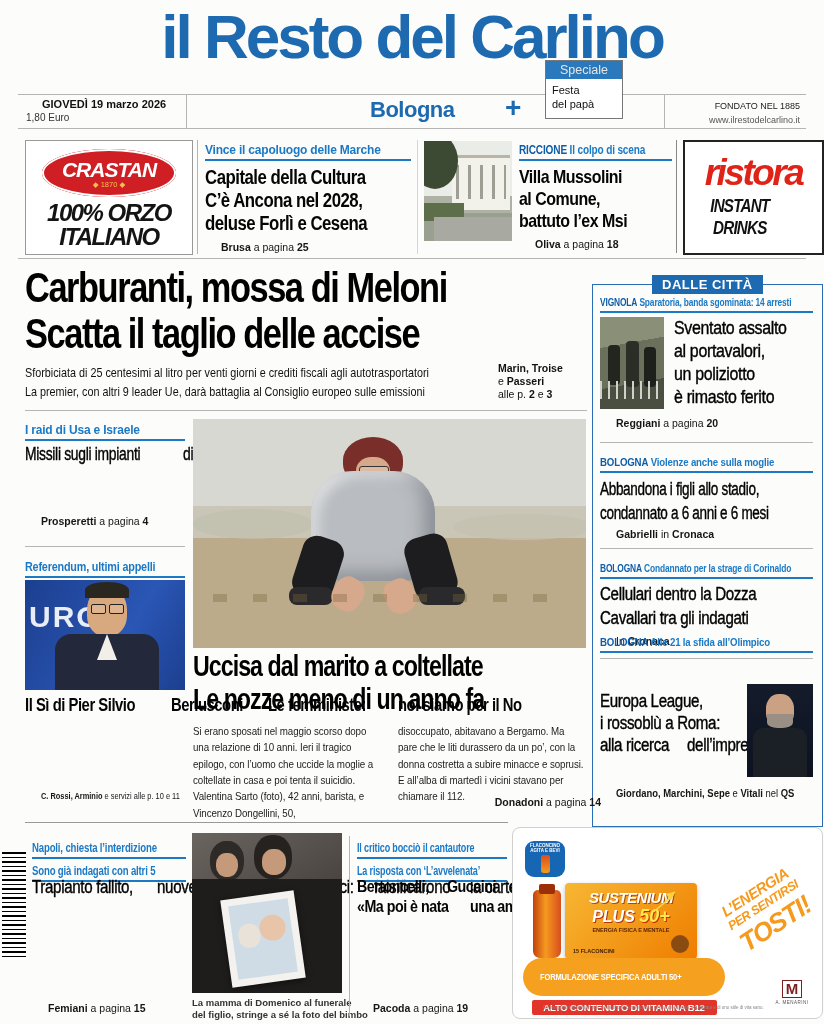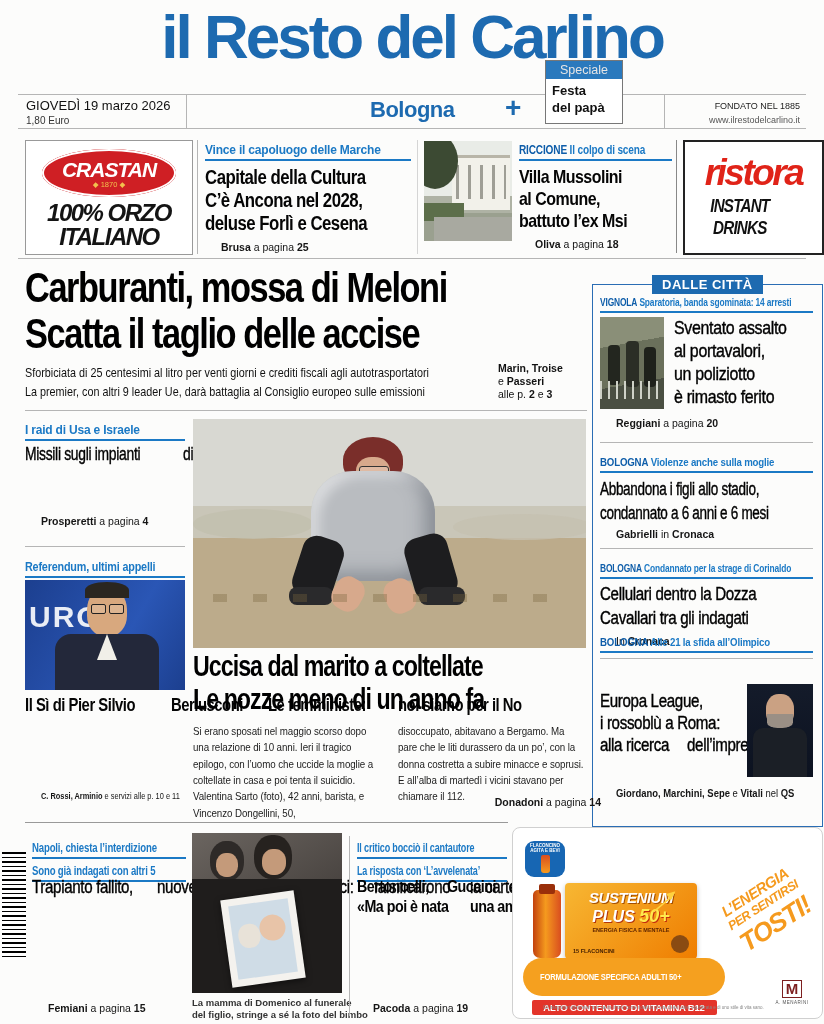--- a/index.html
+++ b/index.html
@@ -31,33 +31,33 @@
 </style>
 </head>
 <body>
 
 <div class="page">
 
   <div class="abs masthead-logo" style="top:6px;left:0;">il Resto del Carlino</div>
 
   <div class="abs" style="left:545px;top:60px;width:76px;background:#fff;border:1px solid #777;z-index:6;">
     <div style="background:#2a79bd;color:#e5e5e5;font-weight:400;font-size:12.5px;text-align:center;padding:2px 0;">Speciale</div>
-    <div style="padding:4px 6px 6px;font-weight:700;font-size:13px;line-height:1.3;color:#111;">
+    <div style="padding:4px 6px 6px;font-weight:400;font-size:11px;line-height:1.3;color:#111;">
       <div>Festa</div>
       <div>del papà</div>
     </div>
   </div>
 
   <div class="abs seph" style="top:94px;left:18px;width:788px;"></div>
   <div class="abs seph" style="top:128px;left:18px;width:788px;"></div>
   <div class="abs sepv" style="left:186px;top:94px;height:34px;"></div>
   <div class="abs sepv" style="left:664px;top:94px;height:34px;"></div>
 
   <div class="abs" style="left:26px;top:98px;">
-    <div style="font-size:13px;font-weight:400;color:#111;">GIOVEDÌ 19 marzo 2026</div>
+    <div style="font-size:11px;font-weight:700;color:#111;margin-left:16px;">GIOVEDÌ 19 marzo 2026</div>
     <div style="font-size:10px;color:#333;margin-top:2px;">1,80 Euro</div>
   </div>
   <div class="abs" style="left:370px;top:97px;font-size:22px;font-weight:800;color:#1d6ab0;letter-spacing:-0.5px;">Bologna</div>
   <div class="abs" style="left:505px;top:92px;font-size:28px;font-weight:800;color:#1d6ab0;">+</div>
   <div class="abs" style="left:640px;top:100px;width:160px;text-align:right;line-height:1.5;">
     <div style="font-size:9px;color:#222;">FONDATO NEL 1885</div>
     <div style="font-size:9px;color:#555;">www.ilrestodelcarlino.it</div>
   </div>
 
   <div class="abs seph" style="top:258px;left:18px;width:788px;"></div>

